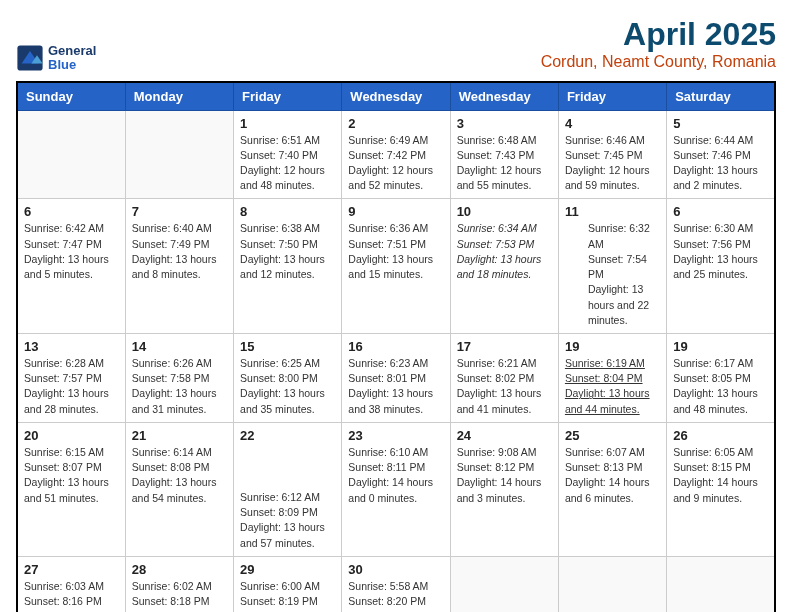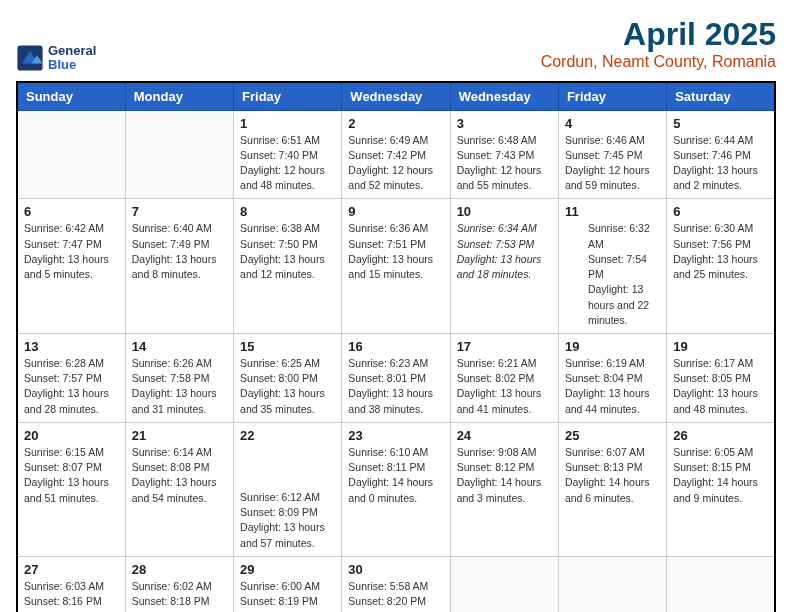--- a/index.html
+++ b/index.html
@@ -225,21 +225,21 @@
 Daylight: 13 hours and 38 minutes.</div>
         </td>
         <td>
           <div class="day-number">17</div>
           <div class="day-info" style="white-space: pre-line;">Sunrise: 6:21 AM
 Sunset: 8:02 PM
 Daylight: 13 hours and 41 minutes.</div>
         </td>
         <td>
           <div class="day-number">19</div>
-          <div class="day-info" style="white-space: pre-line;">Sunrise: 6:19 AM
+          <div class="day-info" style="white-space: pre-line; text-decoration: underline;">Sunrise: 6:19 AM
 Sunset: 8:04 PM
 Daylight: 13 hours and 44 minutes.</div>
         </td>
         <td>
           <div class="day-number">19</div>
           <div class="day-info" style="white-space: pre-line;">Sunrise: 6:17 AM
 Sunset: 8:05 PM
 Daylight: 13 hours and 48 minutes.</div>
         </td>
       </tr>

